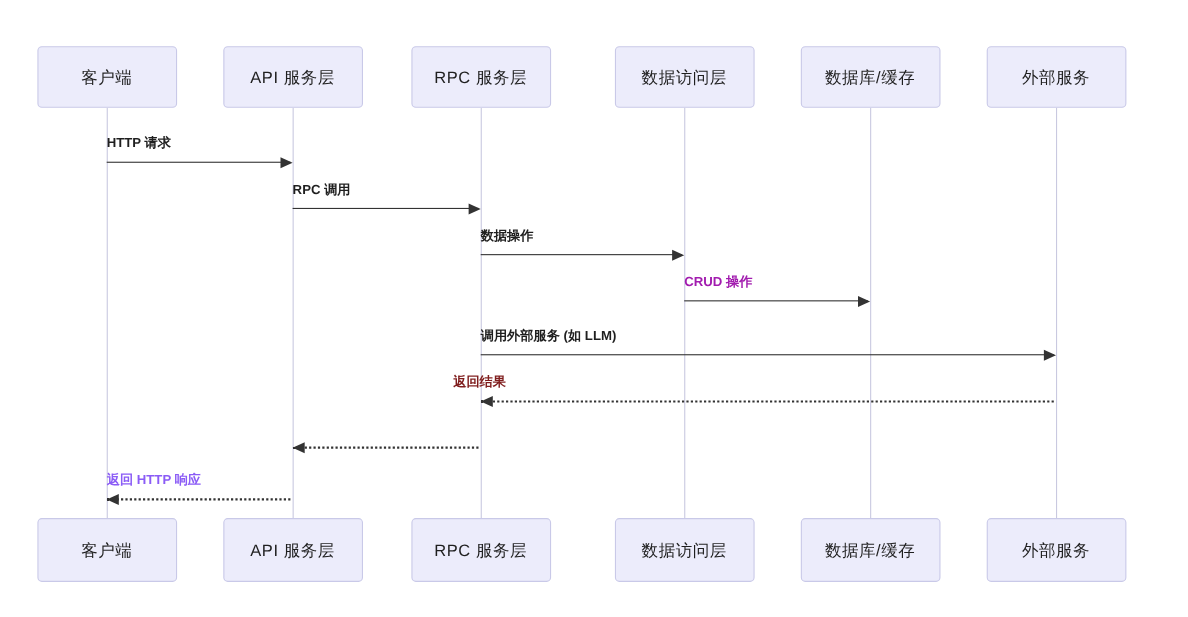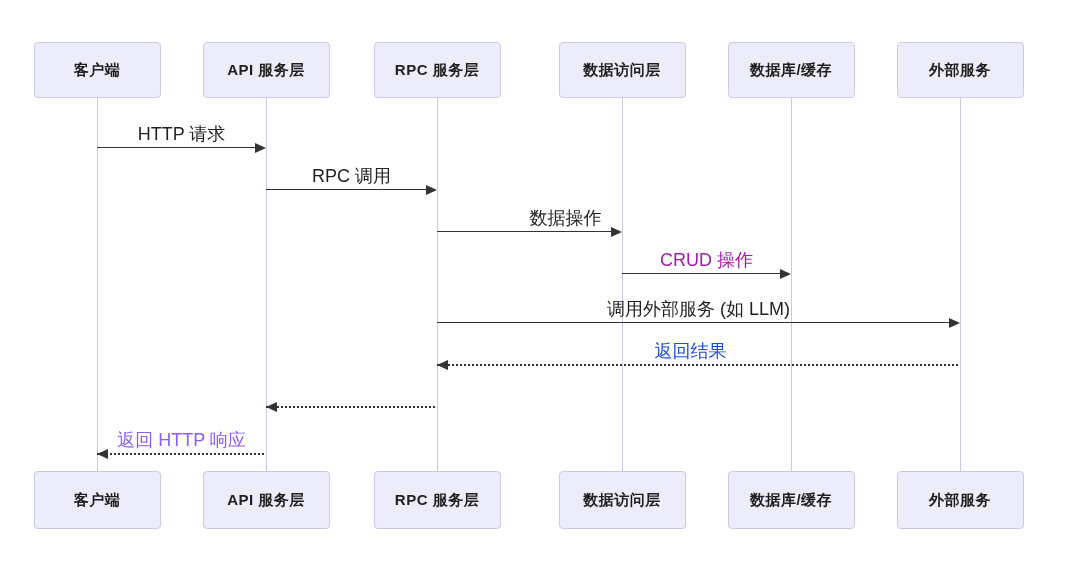--- a/index.html
+++ b/index.html
@@ -16,43 +16,43 @@
     overflow: hidden;
   }
   .actor-box {
     position: absolute;
     box-sizing: border-box;
     border-radius: 4px;
     display: flex;
     align-items: center;
     justify-content: center;
     font-size: 15px;
-    font-weight: 700;
+    font-weight: 400;
     letter-spacing: 0.5px;
     z-index: 3;
   }
   .lifeline {
     position: absolute;
     width: 0;
     border-left: 1px solid;
     z-index: 1;
   }
   .msg-line {
     position: absolute;
     height: 0;
     z-index: 2;
   }
   .msg-line.solid { border-top: 1.6px solid; }
   .msg-line.dashed { border-top: 2px dotted; }
   .msg-label {
     position: absolute;
-    text-align: center;
-    font-size: 18px;
+    font-size: 12px;
     z-index: 2;
     white-space: nowrap;
+    font-weight: bold;
   }
   .arrowhead {
     position: absolute;
     width: 0;
     height: 0;
     border-top: 5px solid transparent;
     border-bottom: 5px solid transparent;
     z-index: 2;
   }
 </style>
@@ -79,28 +79,28 @@
     <div class="actor-box" style="left: 896.5px; top: 42px; width: 127px; height: 56px; background: rgb(236, 236, 251); border: 1px solid rgb(201, 201, 232); color: rgb(31, 31, 31);">外部服务</div>
     <div class="actor-box" style="left: 896.5px; top: 471px; width: 127px; height: 58px; background: rgb(236, 236, 251); border: 1px solid rgb(201, 201, 232); color: rgb(31, 31, 31);">外部服务</div>
     <div class="msg-line solid" style="left: 97px; top: 147px; width: 167px; border-top-color: rgb(51, 51, 51);"></div>
     <div class="arrowhead" style="top: 143px; left: 255px; border-left: 11px solid rgb(51, 51, 51);"></div>
     <div class="msg-label" style="left: 97px; width: 169px; top: 122px; color: rgb(31, 31, 31);">HTTP 请求</div>
     <div class="msg-line solid" style="left: 266px; top: 189px; width: 169px; border-top-color: rgb(51, 51, 51);"></div>
     <div class="arrowhead" style="top: 185px; left: 426px; border-left: 11px solid rgb(51, 51, 51);"></div>
     <div class="msg-label" style="left: 266px; width: 171px; top: 164px; color: rgb(31, 31, 31);">RPC 调用</div>
     <div class="msg-line solid" style="left: 437px; top: 231px; width: 183px; border-top-color: rgb(51, 51, 51);"></div>
     <div class="arrowhead" style="top: 227px; left: 611px; border-left: 11px solid rgb(51, 51, 51);"></div>
-    <div class="msg-label" style="left: 437px; width: 185px; top: 206px; color: rgb(31, 31, 31); margin-left: 36px;">数据操作</div>
+    <div class="msg-label" style="left: 437px; width: 185px; top: 206px; color: rgb(31, 31, 31);">数据操作</div>
     <div class="msg-line solid" style="left: 622px; top: 273px; width: 167px; border-top-color: rgb(51, 51, 51);"></div>
     <div class="arrowhead" style="top: 269px; left: 780px; border-left: 11px solid rgb(51, 51, 51);"></div>
     <div class="msg-label" style="left: 622px; width: 169px; top: 248px; color: #a21caf;">CRUD 操作</div>
     <div class="msg-line solid" style="left: 437px; top: 322px; width: 521px; border-top-color: rgb(51, 51, 51);"></div>
     <div class="arrowhead" style="top: 318px; left: 949px; border-left: 11px solid rgb(51, 51, 51);"></div>
     <div class="msg-label" style="left: 437px; width: 523px; top: 297px; color: rgb(31, 31, 31);">调用外部服务 (如 LLM)</div>
     <div class="msg-line dashed" style="left: 437px; top: 364px; width: 521px; border-top-color: rgb(51, 51, 51);"></div>
     <div class="arrowhead" style="top: 360px; left: 437px; border-right: 11px solid rgb(51, 51, 51);"></div>
-    <div class="msg-label" style="left: 429px; width: 523px; top: 339px; color: #1d4ed8;">返回结果</div>
+    <div class="msg-label" style="left: 412px; width: 523px; top: 339px; color: #7f1d1d;">返回结果</div>
     <div class="msg-line dashed" style="left: 266px; top: 406px; width: 169px; border-top-color: rgb(51, 51, 51);"></div>
     <div class="arrowhead" style="top: 402px; left: 266px; border-right: 11px solid rgb(51, 51, 51);"></div>
     <div class="msg-line dashed" style="left: 97px; top: 453px; width: 167px; border-top-color: rgb(51, 51, 51);"></div>
     <div class="arrowhead" style="top: 449px; left: 97px; border-right: 11px solid rgb(51, 51, 51);"></div>
     <div class="msg-label" style="left: 97px; width: 169px; top: 428px; color: #8b5cf6;">返回 HTTP 响应</div>
   </div>
 
 </body></html>

